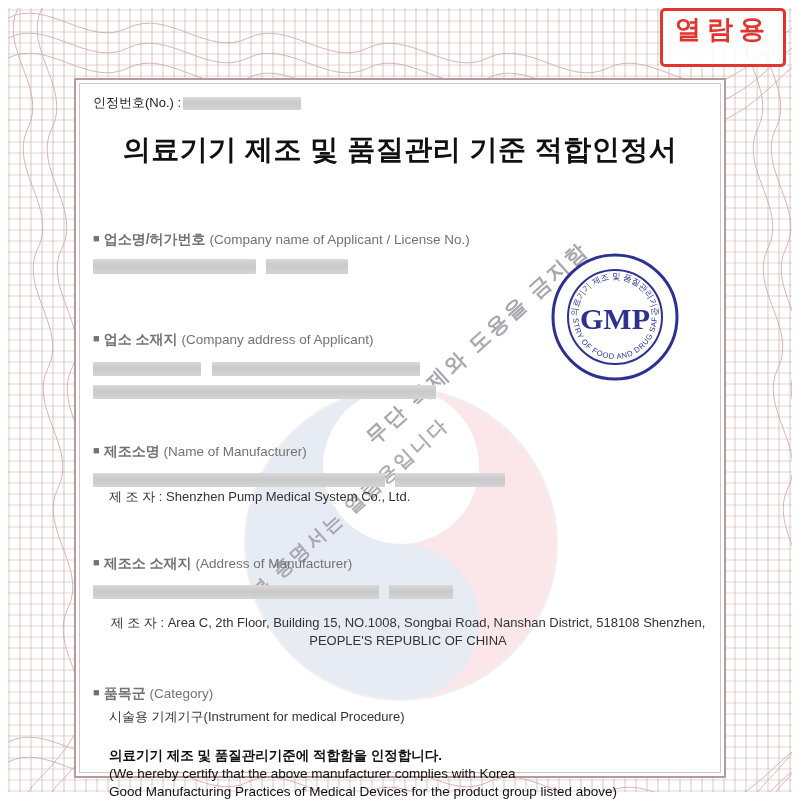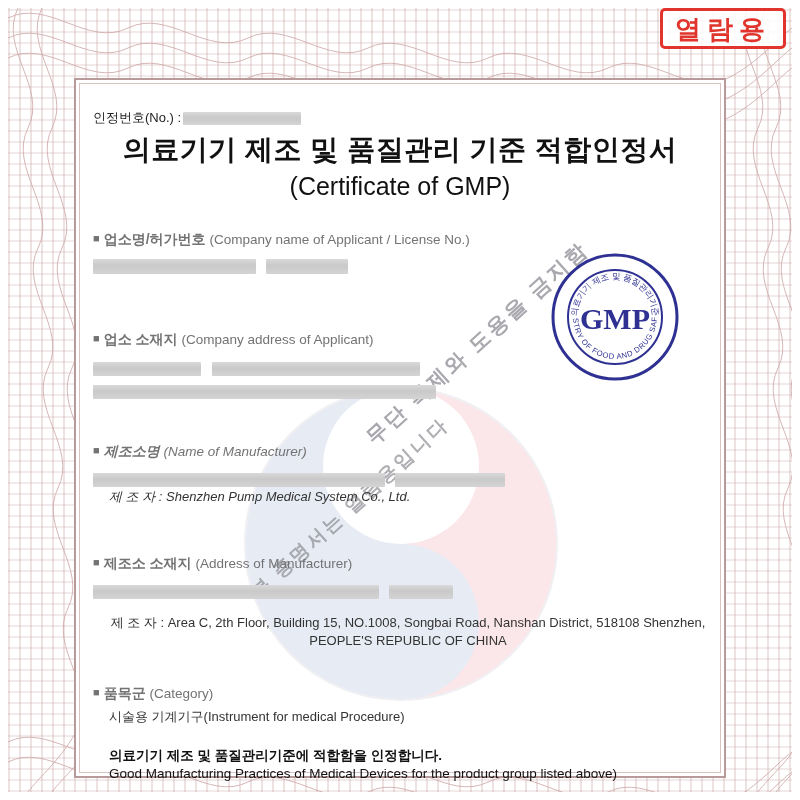--- a/index.html
+++ b/index.html
@@ -99,38 +99,38 @@
     opacity: 0.7;
     pointer-events: none;
   }
 
   
   .stamp {
     position: absolute;
     right: 14px; top: 8px;
     border: 3px solid #e0342c;
     border-radius: 5px;
-    padding: 4px 12px 2px 12px;
+    padding: 4px 12px 20px 12px;
     color: #e0342c;
     font-size: 26px;
     font-weight: bold;
     letter-spacing: 6px;
     line-height: 1.1;
     background: rgba(255,255,255,0.85);
   }
 
   
   .content {
     position: absolute;
     left: 79px; top: 83px;
     width: 642px; height: 690px;
   }
   .certno {
     position: absolute;
-    left: 14px; top: 26px;
+    left: 14px; top: 11px;
     font-size: 13px;
     color: #222;
     display: flex;
     align-items: center;
     gap: 2px;
   }
   .redact {
     display: inline-block;
     background: linear-gradient(180deg,#d9d9d9 0%,#c9c9c9 45%,#d4d4d4 100%);
     border-radius: 1px;
@@ -235,21 +235,20 @@
 
   <div class="content">
 
     <div class="certno">
       <span>인정번호(No.) :</span>
       <span class="redact" style="width:118px;height:13px;"></span>
     </div>
 
     <div class="title-wrap">
       <div class="title-ko">의료기기 제조 및 품질관리 기준 적합인정서</div>
-      <div class="title-en">(Certificate of GMP)</div>
     </div>
 
     <svg class="seal" viewBox="0 0 132 132">
       <circle cx="66" cy="66" r="62" fill="#ffffff" stroke="#2e3192" stroke-width="3"></circle>
       <circle cx="66" cy="66" r="47" fill="#ffffff" stroke="#2e3192" stroke-width="2"></circle>
       <defs>
         <path id="arcTop" d="M 66,66 m -38,0 a 38,38 0 0,1 76,0" fill="none"></path>
         <path id="arcBot" d="M 24,66 a 42,42 0 0,0 84,0" fill="none"></path>
       </defs>
       <text font-size="8.5" fill="#2e3192" font-family="'Liberation Sans',sans-serif">
@@ -279,21 +278,21 @@
       </div>
       <div style="margin-top:10px;">
         <span class="redact" style="width:108px;height:14px;"></span>
         <span class="redact" style="width:208px;height:14px;margin-left:7px;"></span>
       </div>
       <div style="margin-top:5px;">
         <span class="redact" style="width:343px;height:14px;"></span>
       </div>
     </div>
 
-    <div class="section" style="top:360px;font-style:italic;">
+    <div class="section" style="top:360px;">
       <div class="sec-head">
         <span class="bullet">■</span><span>제조소명</span>
         <span class="en">(Name of Manufacturer)</span>
       </div>
       <div style="margin-top:9px;">
         <span class="redact" style="width:292px;height:14px;"></span>
         <span class="redact" style="width:110px;height:14px;margin-left:6px;"></span>
       </div>
       <div class="sub-line" style="">제 조 자 : Shenzhen Pump Medical System Co., Ltd.</div>
     </div>
@@ -313,17 +312,18 @@
     <div class="section" style="top:602px;">
       <div class="sec-head">
         <span class="bullet">■</span><span>품목군</span>
         <span class="en">(Category)</span>
       </div>
       <div class="sub-line" style="margin-top:5px;">시술용 기계기구(Instrument for medical Procedure)</div>
     </div>
 
     <div class="note" style="top:664px;">
       <div style="font-weight:bold;">의료기기 제조 및 품질관리기준에 적합함을 인정합니다.</div>
+      <div>(We hereby certify that the above manufacturer complies with Korea</div>
       <div>Good Manufacturing Practices of Medical Devices for the product group listed above)</div>
     </div>
 
   </div>
 </div>
 
 </body></html>

